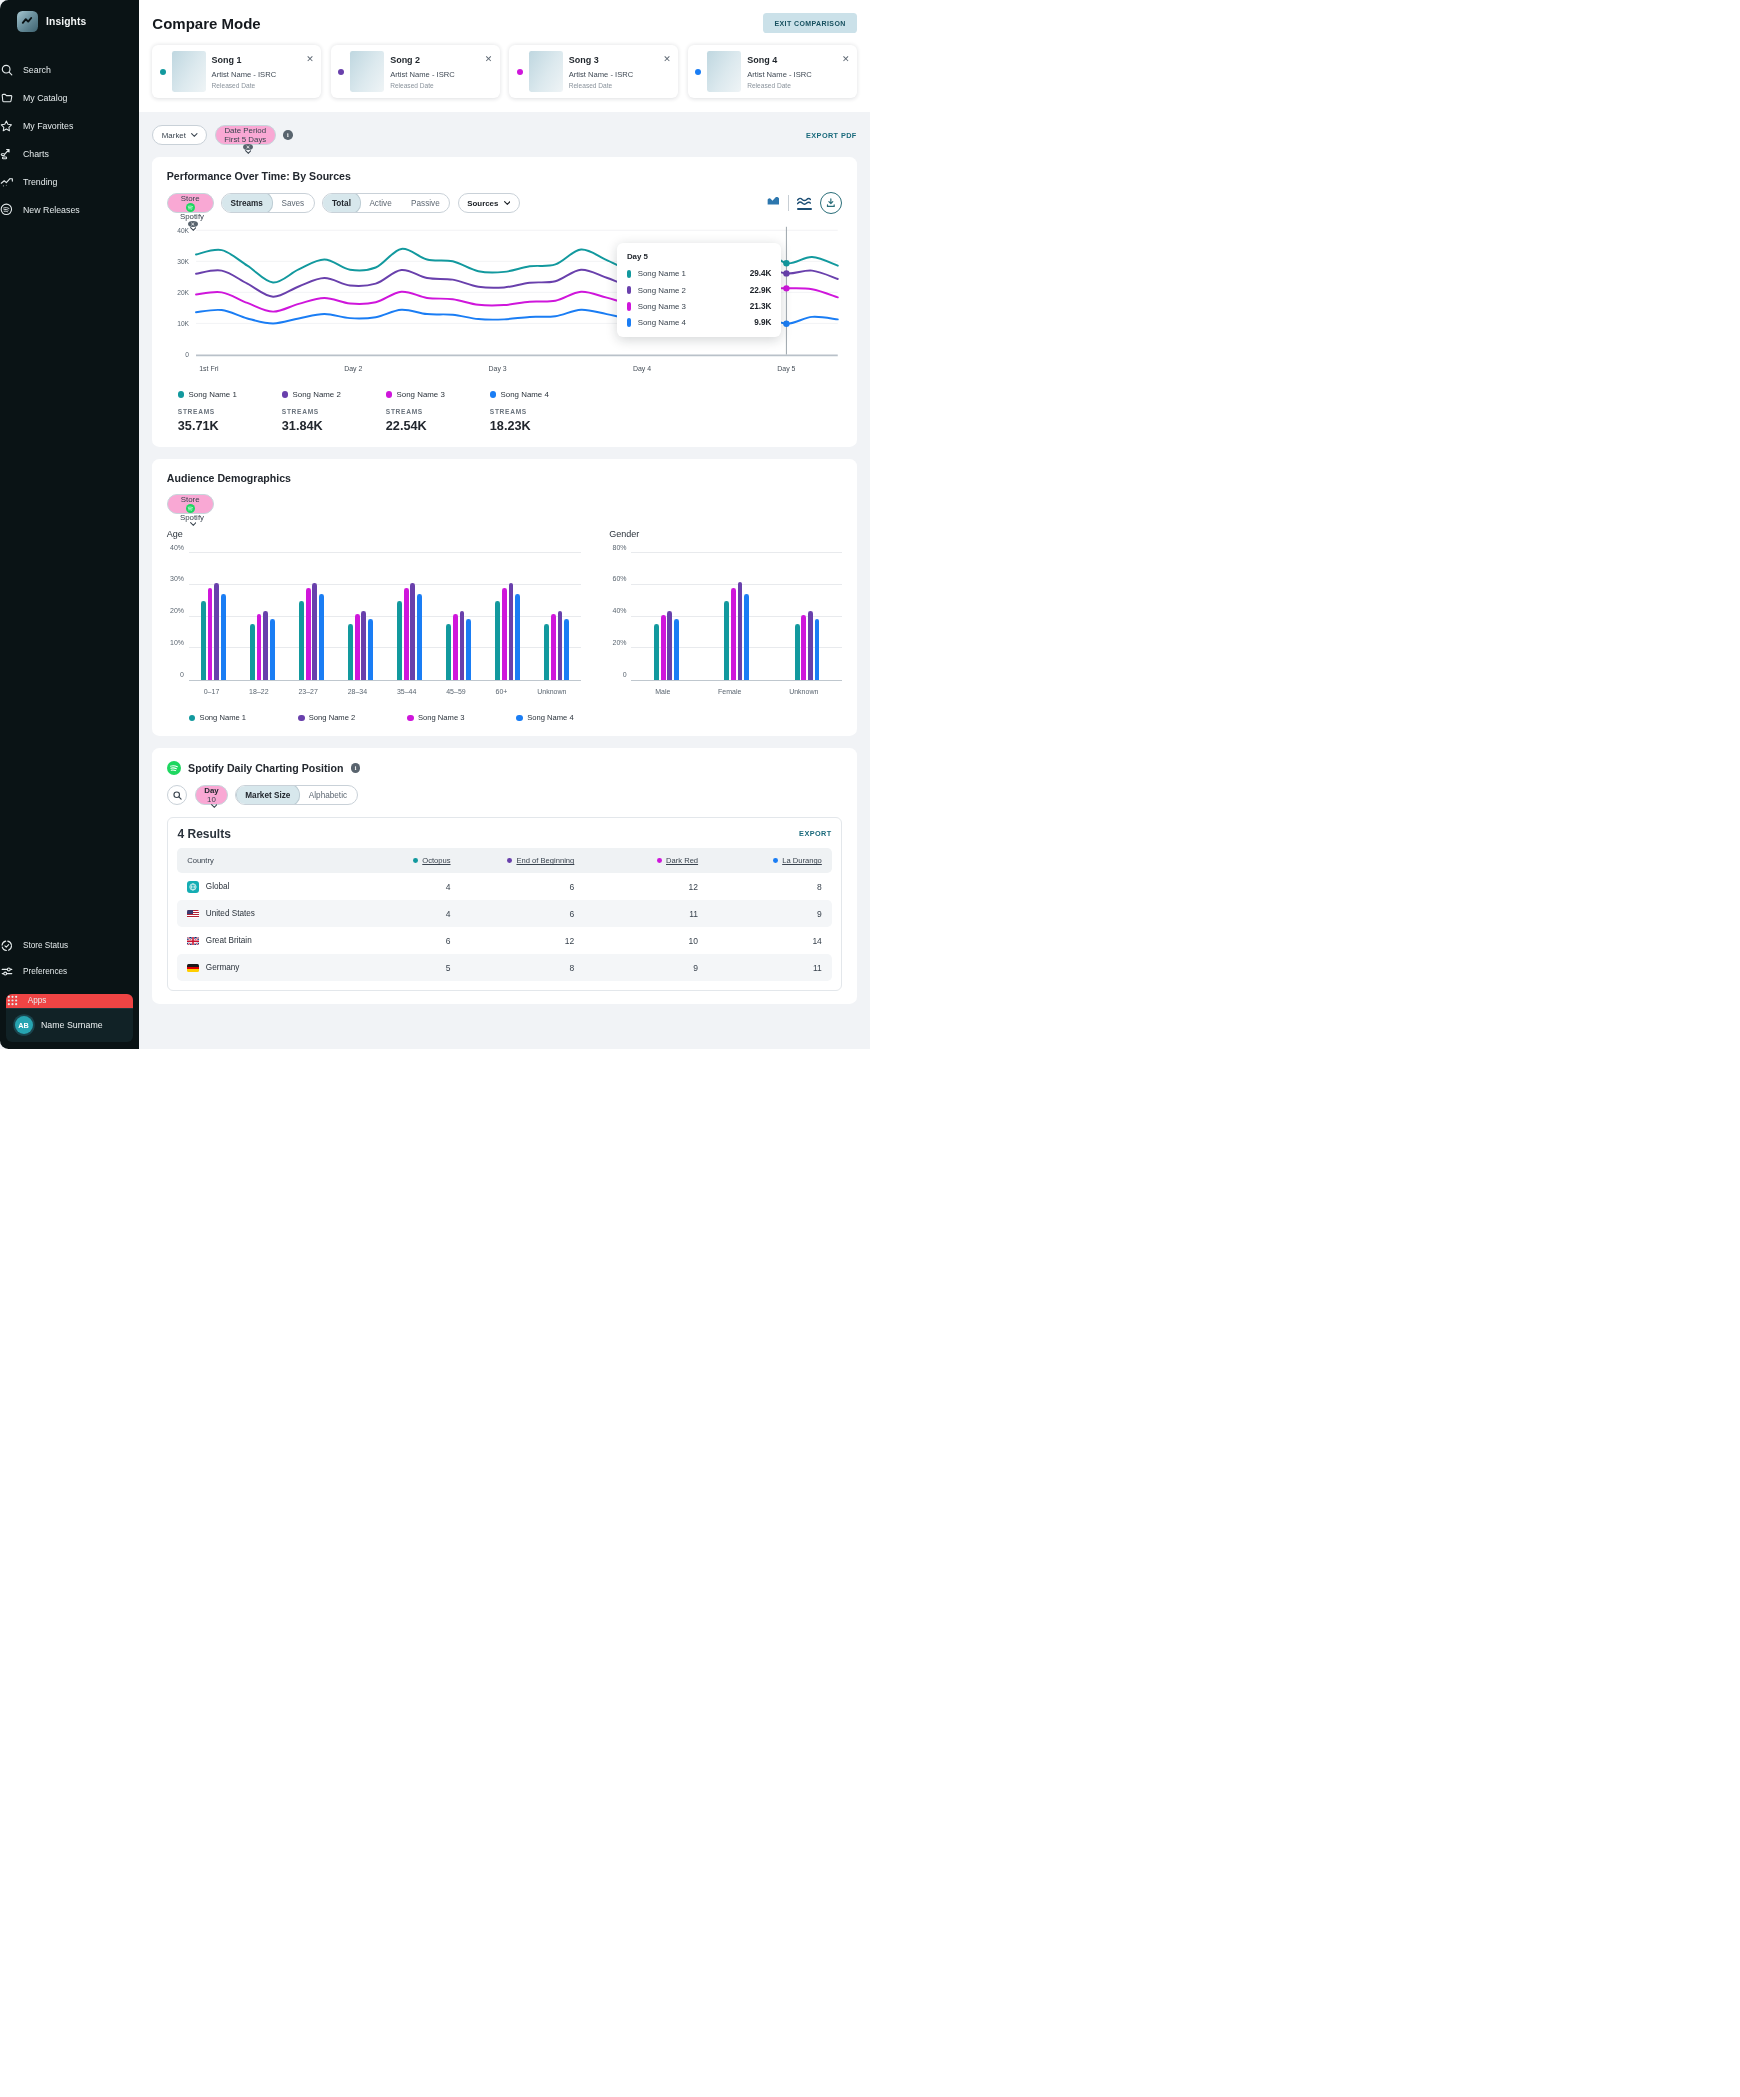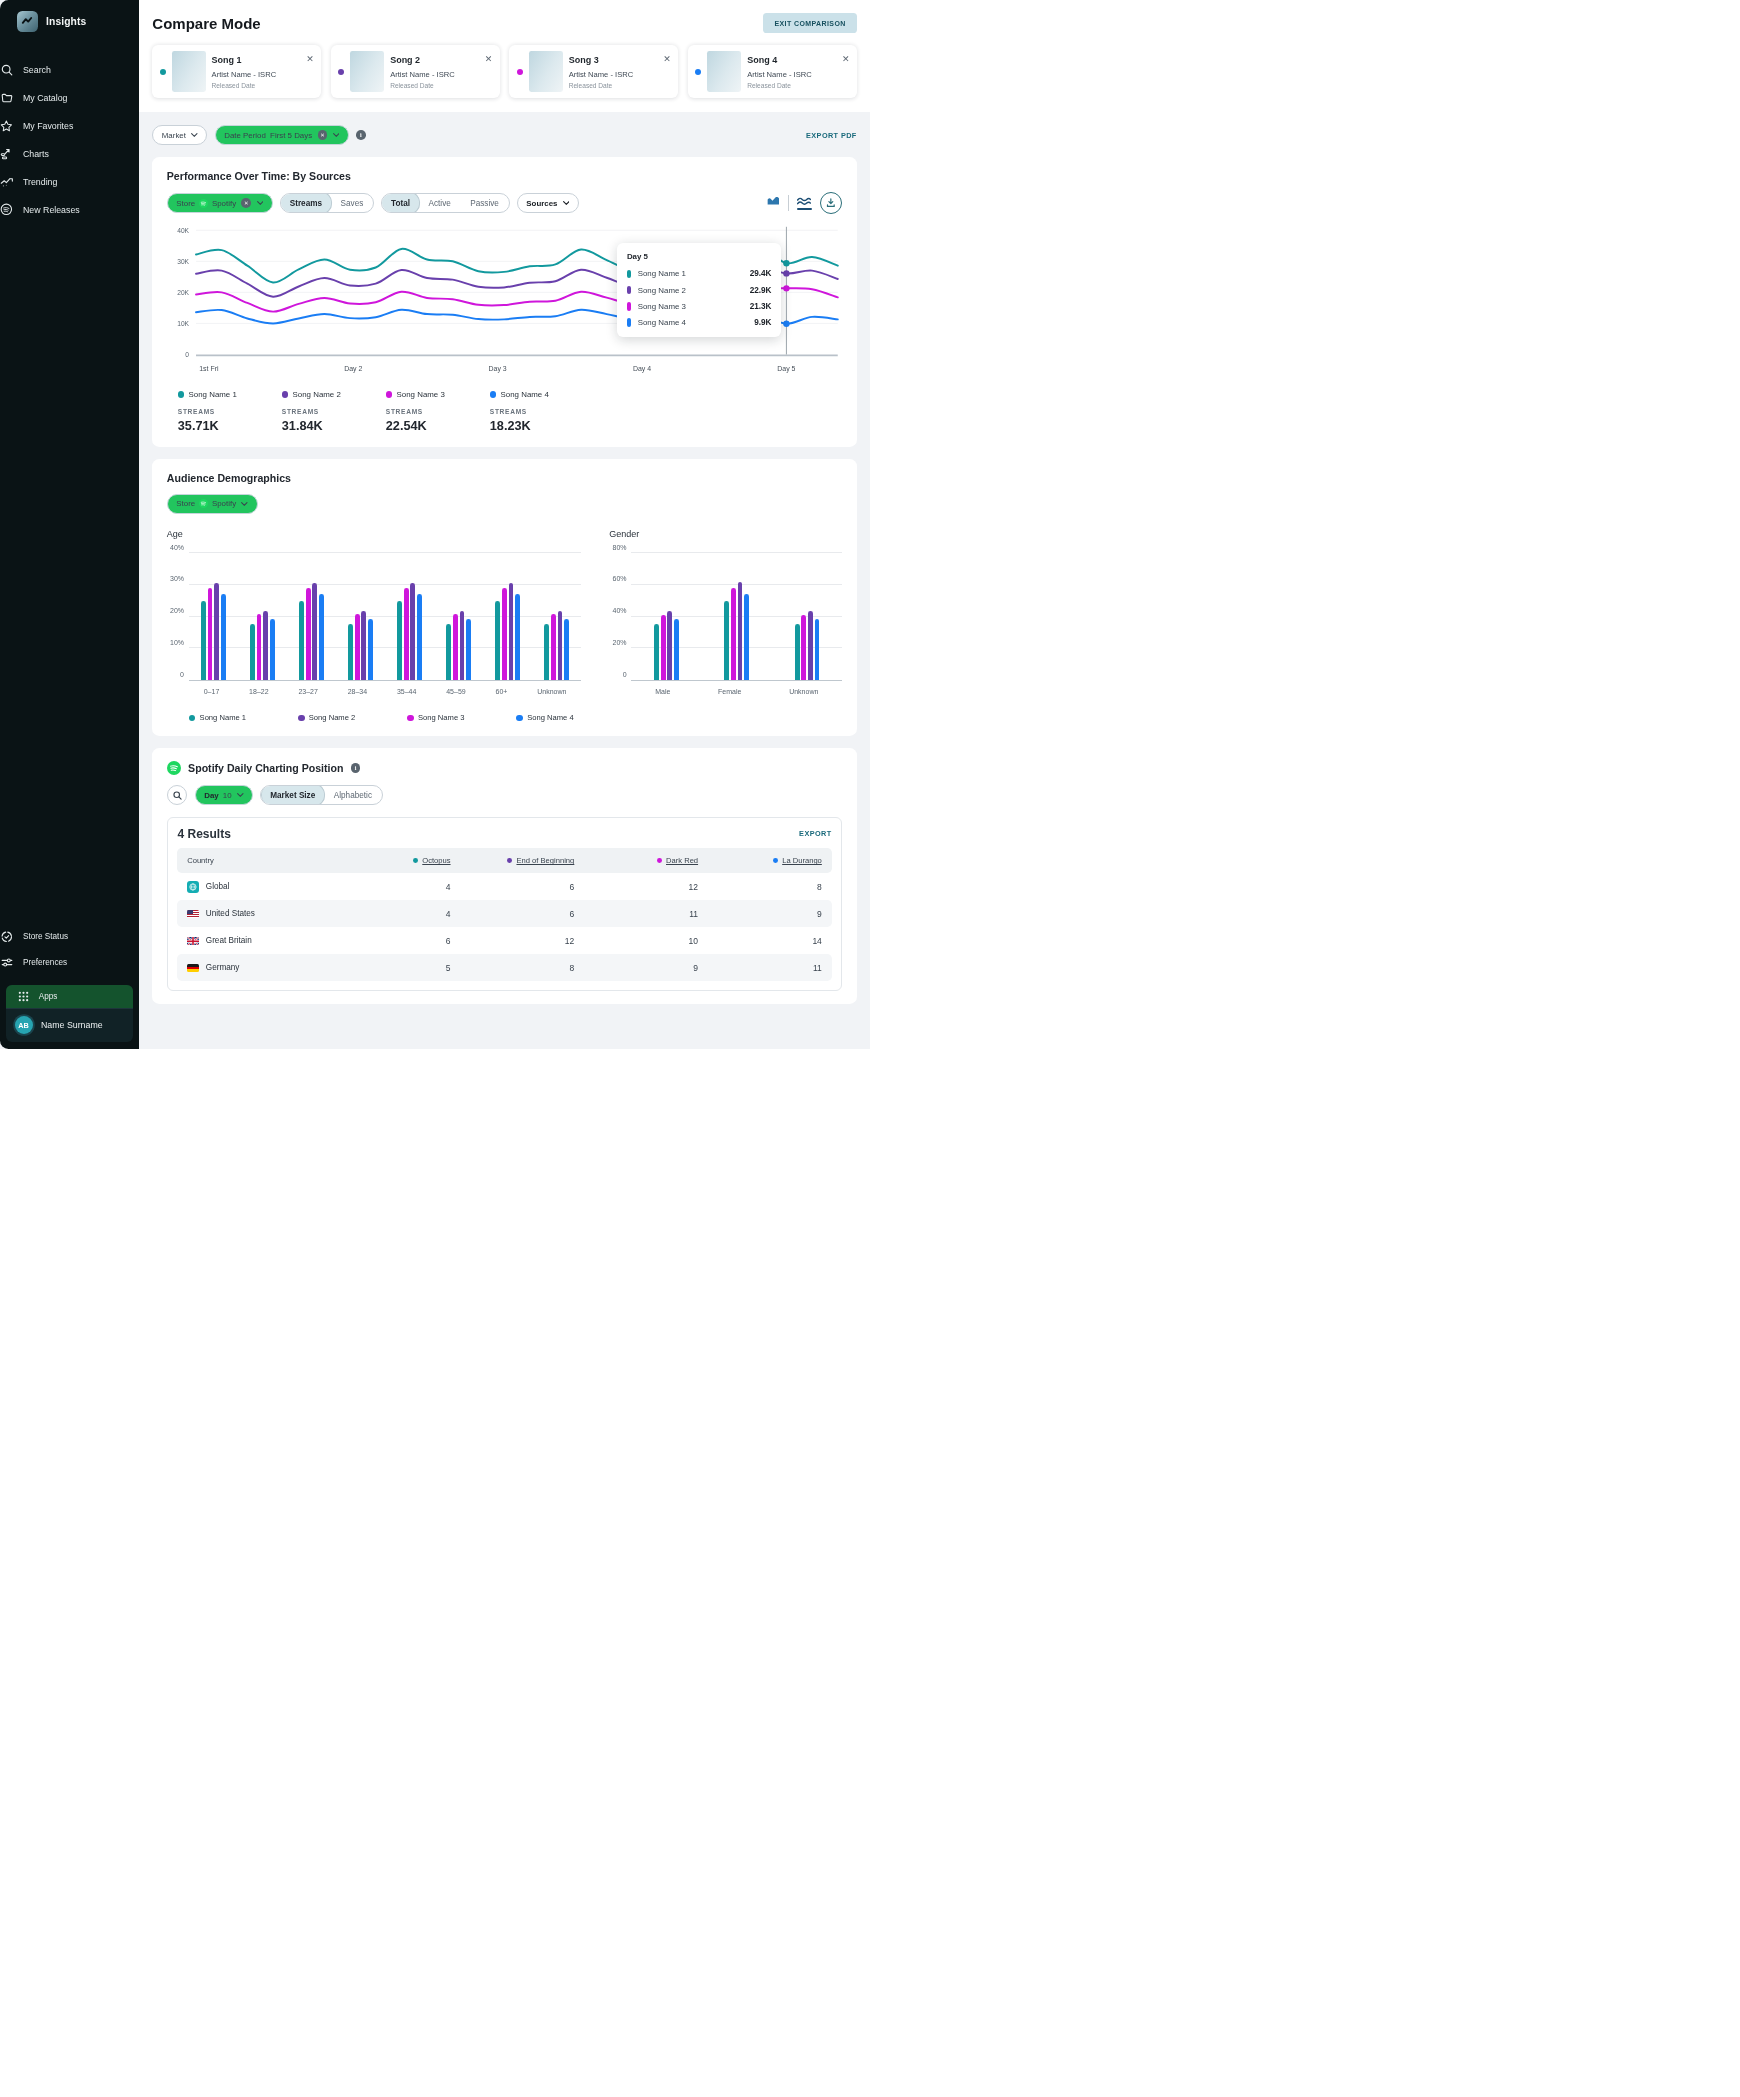--- a/index.html
+++ b/index.html
@@ -12,21 +12,21 @@
   .logo-badge { width:20.6px; height:20.6px; border-radius:5.4px; background:linear-gradient(135deg,#A7C7D1 0%,#6E93A0 45%,#3E626F 100%); display:flex; align-items:center; justify-content:center; }
   .app-title { font-size:10.3px; font-weight:700; color:#F2F5F5; margin-left:8.5px; letter-spacing:0.1px; }
   .nav { margin-top:24px; }
   .nav-item { display:flex; align-items:center; height:28px; cursor:pointer; }
   .nav-item .nicon { width:13.3px; height:13.3px; display:flex; align-items:center; justify-content:center; }
   .nav-item .nlabel { margin-left:9.7px; font-size:8.8px; color:#E4EAEB; }
   .side-footer { margin-top:auto; }
   .side-footer .nav-item { height:26.6px; }
   .side-footer .nlabel { font-size:8.2px; }
   .user-block { margin:8.5px 6px 0 6px; background:#112226; border-radius:6px; overflow:hidden; }
-  .apps-row { display:flex; align-items:center; height:24px; padding-left:12px; background:#14532d; border-bottom:0.6px solid #1D353B; cursor:pointer; }
+  .apps-row { display:flex; align-items:center; height:15px; padding-left:1px; background:#ef4444; border-bottom:0.6px solid #1D353B; cursor:pointer; }
   .apps-row .nlabel { margin-left:9.7px; font-size:8.2px; }
   .user-row { display:flex; align-items:center; height:33px; padding-left:8.5px; cursor:pointer; }
   .avatar { width:18px; height:18px; border-radius:50%; background:#27A4B1; box-shadow:0 0 0 1.8px #1A444D; color:#fff; font-size:7.3px; font-weight:700; display:flex; align-items:center; justify-content:center; }
   .user-name { margin-left:8.5px; font-size:8.8px; color:#EDF1F2; }
 
   
   .main { flex:1; display:flex; flex-direction:column; overflow:hidden; }
   .top-band { background:#fff; padding:13.3px 13.3px 13.3px 13.3px; }
   .top-row { display:flex; align-items:center; }
   .page-title { font-size:15px; font-weight:700; color:#15191E; }
@@ -39,21 +39,21 @@
   .song-title-row { display:flex; align-items:flex-start; }
   .song-title { font-size:9px; font-weight:600; color:#1F252B; }
   .song-close { margin-left:auto; color:#5E6873; cursor:pointer; line-height:1; font-size:9px; }
   .song-artist { font-size:7.6px; color:#3F4954; margin-top:4.8px; }
   .song-released { font-size:6.6px; color:#8A939C; margin-top:3.6px; }
 
   .content { flex:1; padding:13.3px; overflow:hidden; }
   .filter-row { display:flex; align-items:center; gap:7.3px; }
   .pill { display:flex; align-items:center; height:20px; border-radius:10.3px; padding:0 8.5px; font-size:7.9px; color:#39434E; cursor:pointer; }
   .pill.white { background:#fff; border:0.9px solid #C9D1D8; }
-  .pill.blue { background:#22c55e; border:0.9px solid #C6D5DB; }
+  .pill.blue { background:#f9a8d4; border:0.9px solid #C6D5DB;flex-direction:column; }
   .pill .sep { width:4.2px; }
   .chev { margin-left:5.4px; display:inline-flex; }
   .circle-x { width:9.7px; height:9.7px; border-radius:50%; background:#59646E; color:#fff; font-size:5.4px; display:inline-flex; align-items:center; justify-content:center; margin-left:5.4px; cursor:pointer; }
   .info-dot { width:9.7px; height:9.7px; border-radius:50%; background:#59646E; color:#fff; font-size:6px; font-weight:700; display:inline-flex; align-items:center; justify-content:center; font-family:"Liberation Serif",serif; }
   .export-link { margin-left:auto; font-size:7.3px; font-weight:700; letter-spacing:0.4px; color:#1A6A7C; cursor:pointer; }
 
   .card { background:#fff; border-radius:7.3px; padding:13.3px 14.5px; margin-top:12px; }
   .card-title { font-size:10.6px; font-weight:600; color:#22272E; }
   .controls-row { display:flex; align-items:center; gap:7.3px; margin-top:9.7px; }
   .seg { display:flex; align-items:center; background:#fff; border:0.9px solid #C9D1D8; border-radius:10.3px; height:20.6px; overflow:hidden; }

